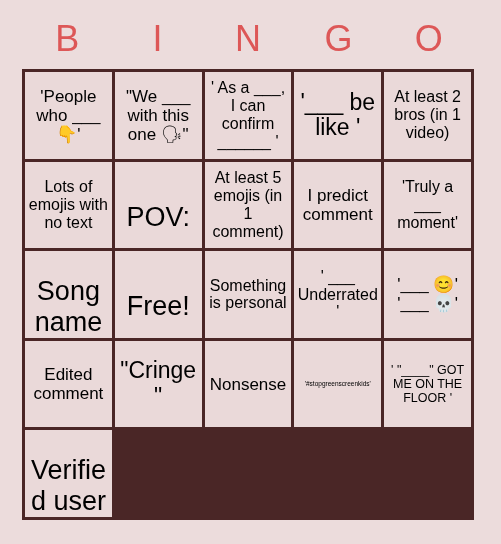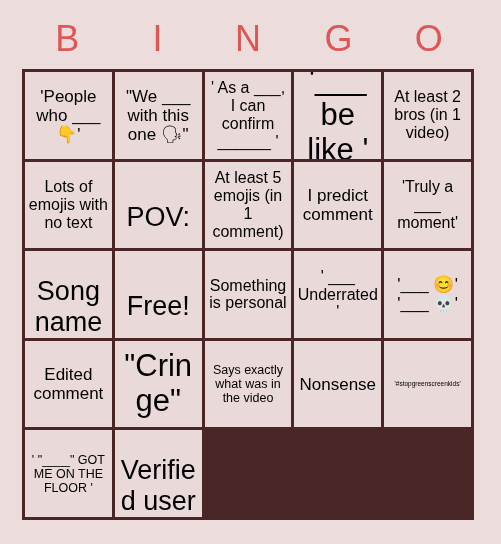--- a/index.html
+++ b/index.html
@@ -71,21 +71,21 @@
     font-family: Liberation Sans, sans-serif;
   }
   .cell-text {
     display: block;
     width: 100%;
     word-wrap: break-word;
   }
 
   
   .sz-xl .cell-text { font-size: 27px; margin-top: 24px; }
-  .sz-lg .cell-text { font-size: 31px; }
+  .sz-lg .cell-text { font-size: 23px; }
   .sz-md .cell-text { font-size: 17px; }
   .sz-sm .cell-text { font-size: 16px; }
   .sz-xs .cell-text { font-size: 12.5px; }
   .sz-tiny .cell-text { font-size: 6.5px; }
 </style>
 </head>
 <body>
 
 <div id="card">
 
@@ -145,23 +145,20 @@
       </div>
     <div class="cell sz-md">
         <span class="cell-text">'___ 😊' '___ 💀'</span>
       </div>
     <div class="cell sz-md">
         <span class="cell-text">Edited comment</span>
       </div>
     <div class="cell sz-lg">
         <span class="cell-text">"Cringe"</span>
       </div>
-    <div class="cell sz-xs">
-        <span class="cell-text">Says exactly what was in the video</span>
-      </div>
 
     <div class="cell sz-md">
         <span class="cell-text">Nonsense</span>
       </div>
     <div class="cell sz-tiny">
         <span class="cell-text">'#stopgreenscreenkids'</span>
       </div>
     <div class="cell sz-xs">
         <span class="cell-text">' "____" GOT ME ON THE FLOOR '</span>
       </div>

